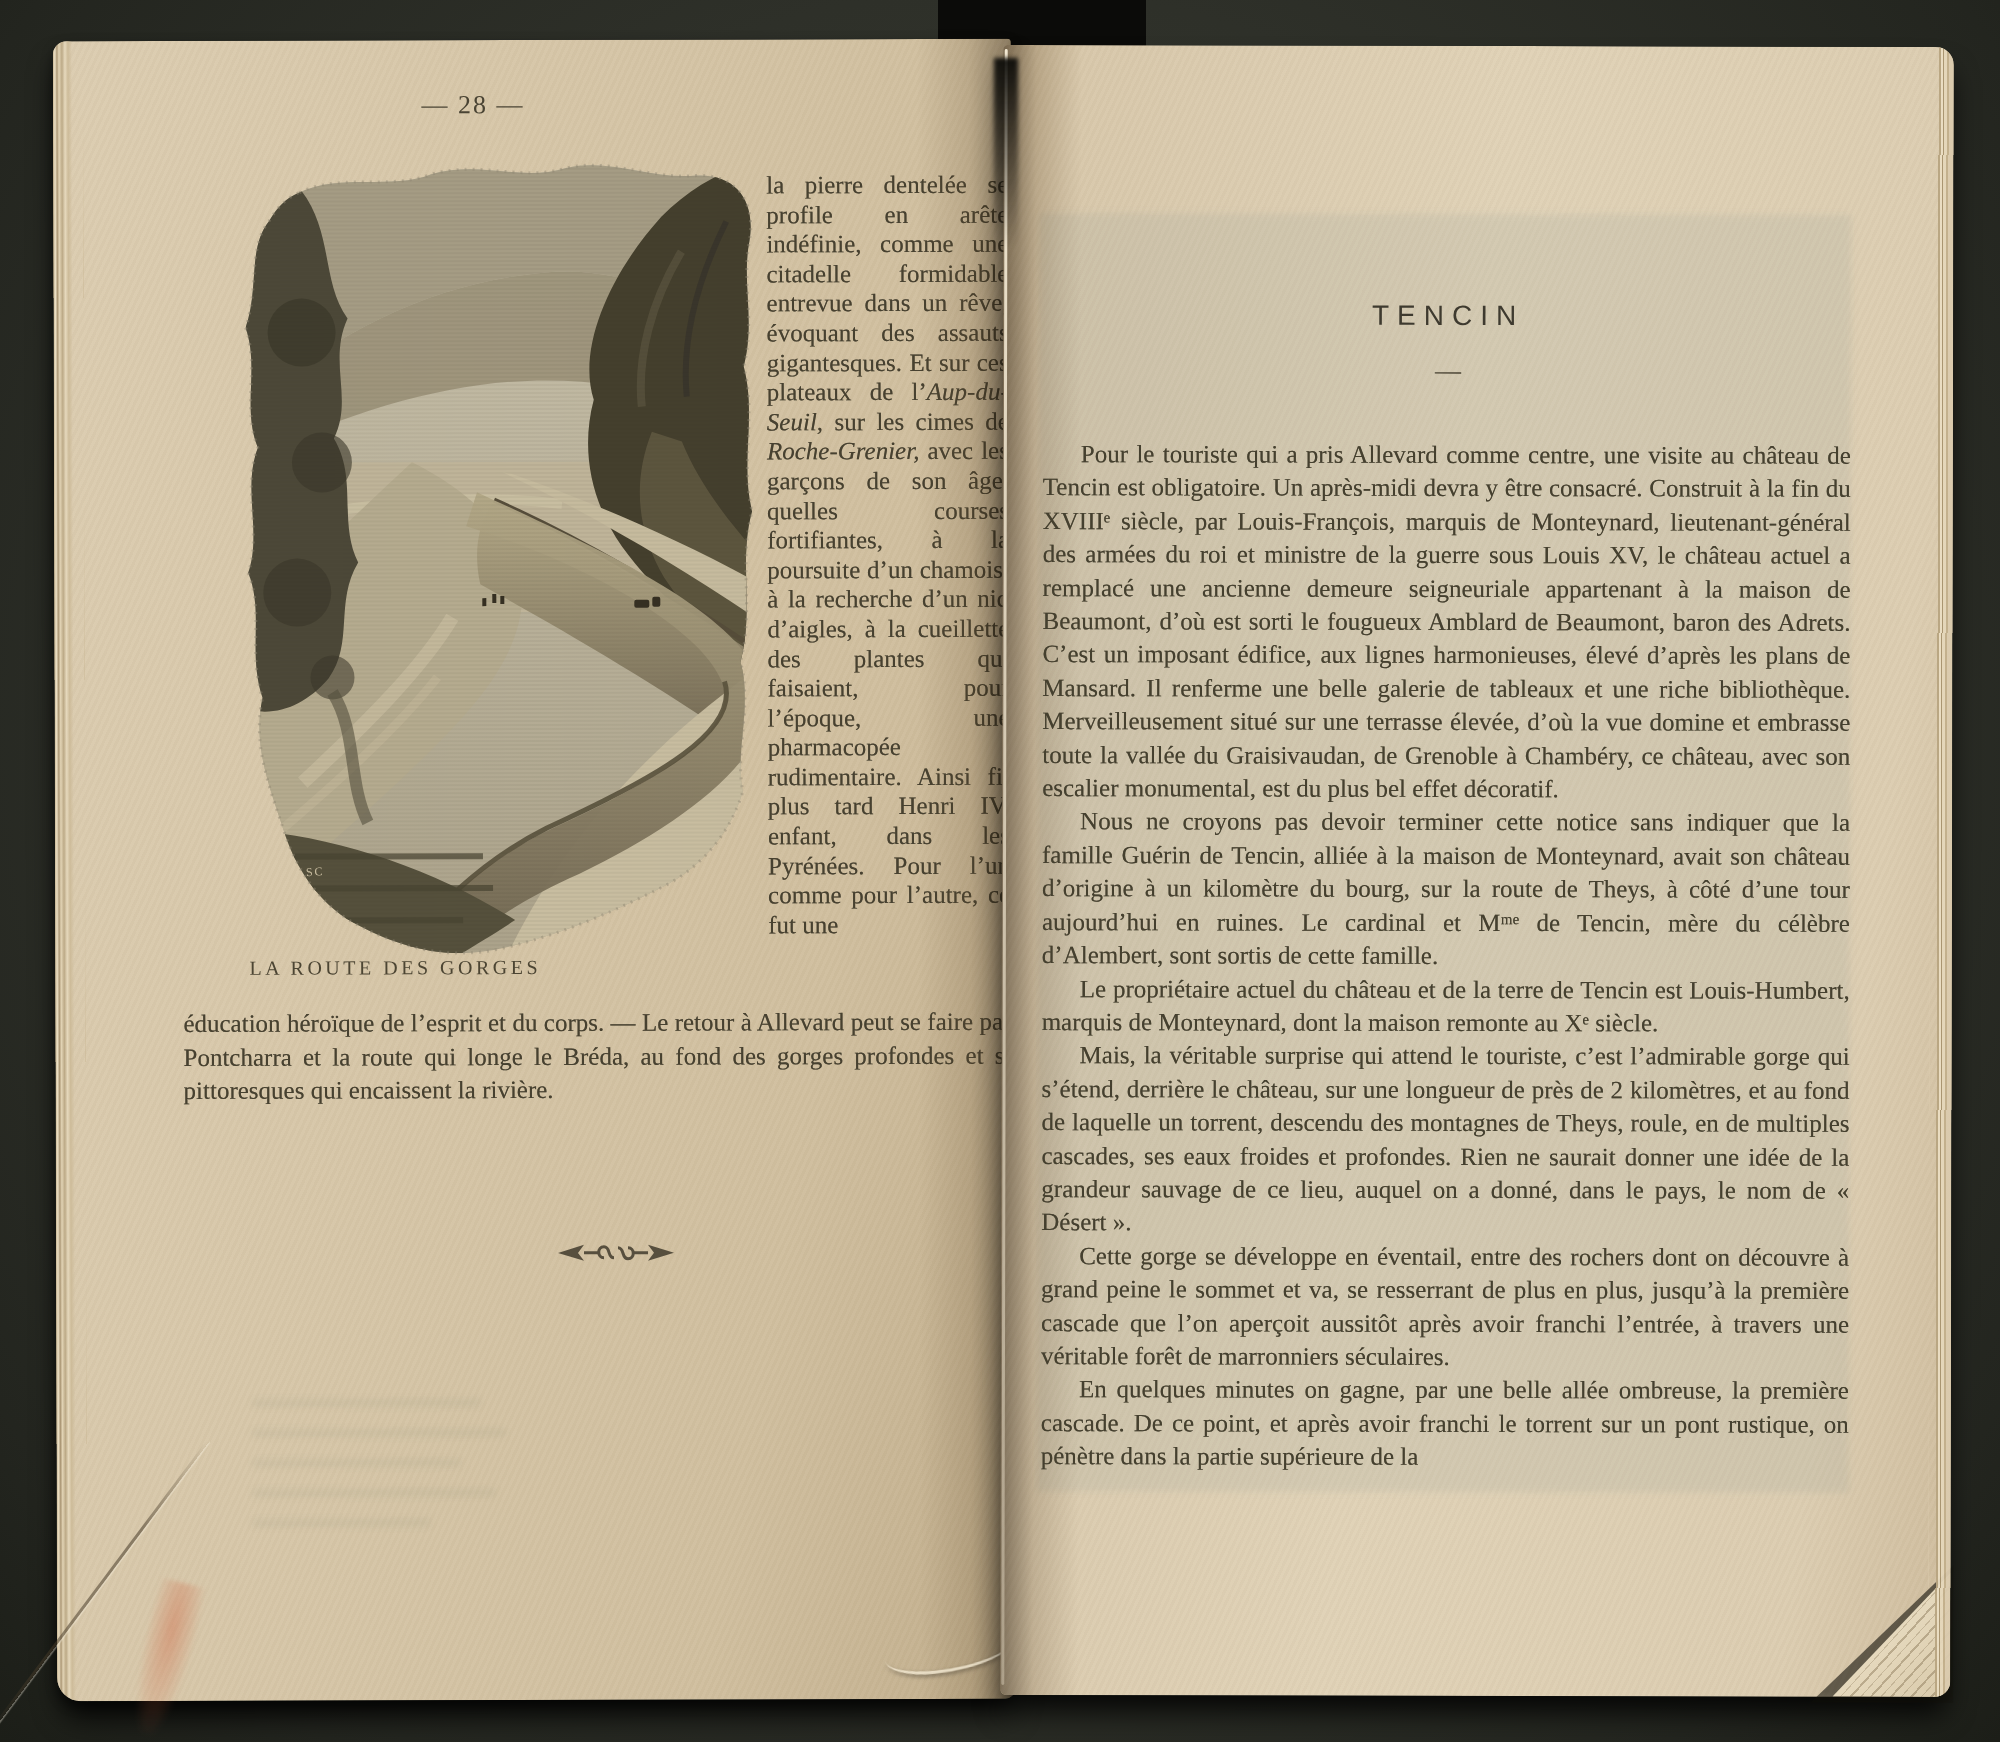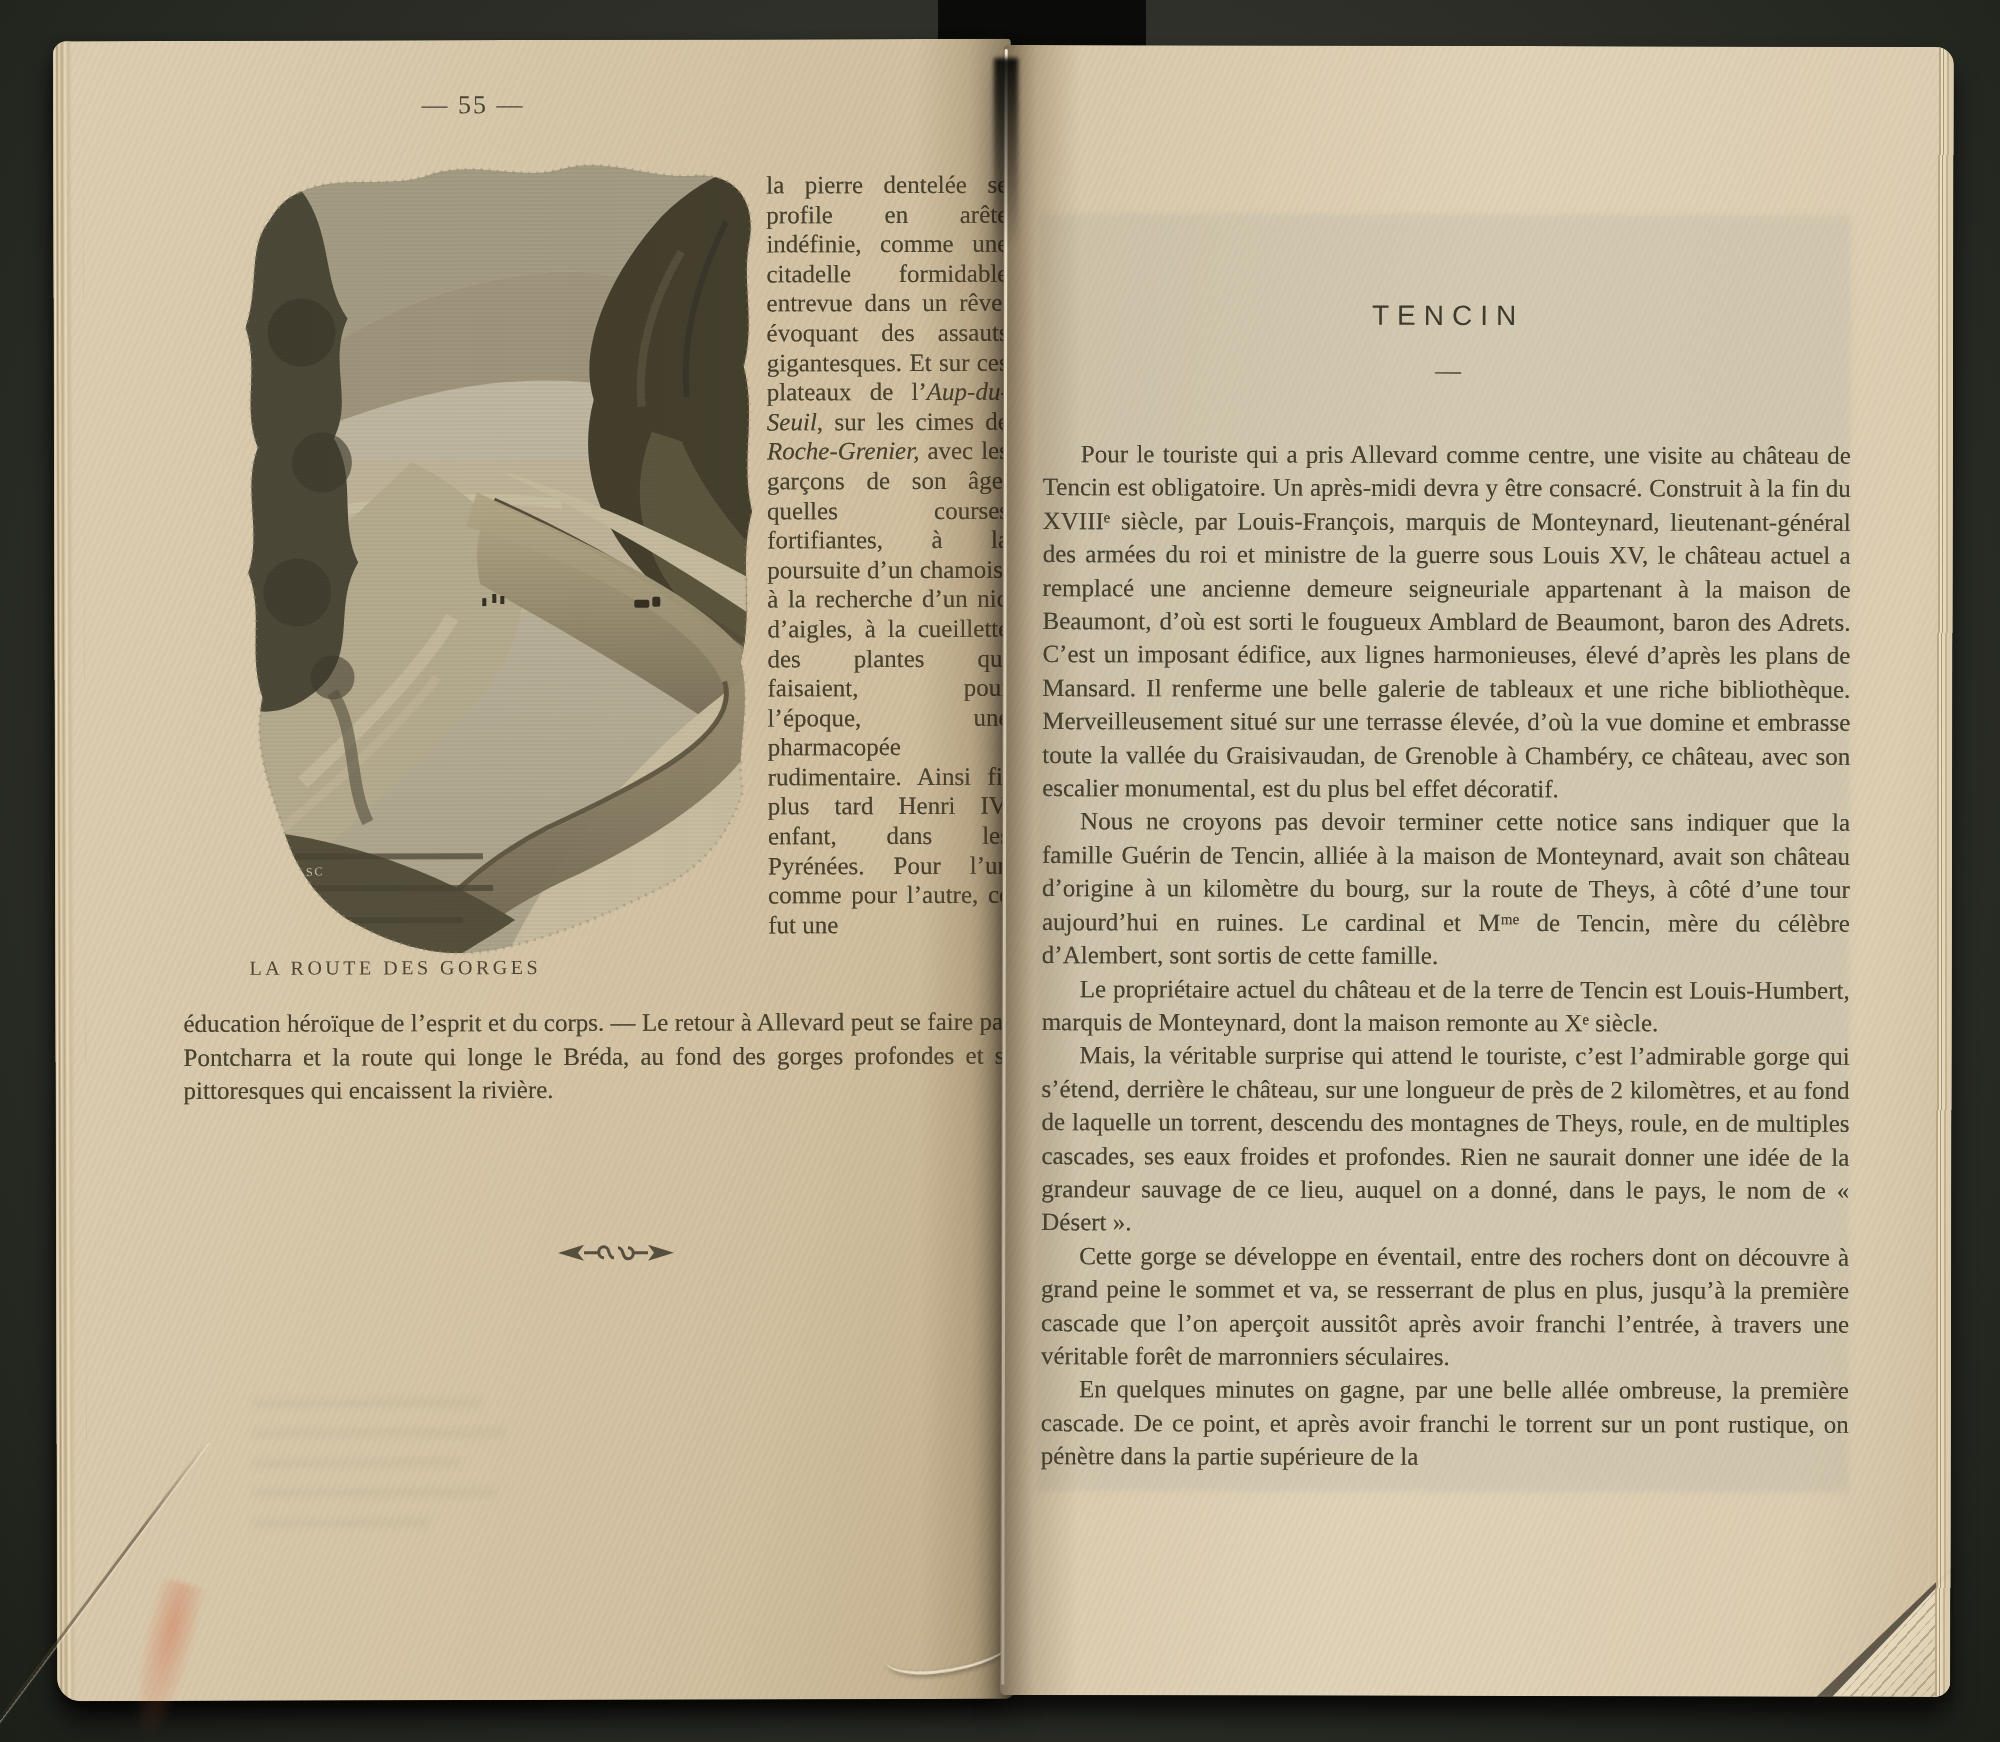--- a/index.html
+++ b/index.html
@@ -143,21 +143,21 @@
   }
 </style>
 </head>
 <body>
 
 <div class="top-band"></div>
 
 <div class="page left-page">
   <div class="edge-stack"></div>
 
-  <div class="page-number">— 55 —</div>
+  <div class="page-number">— 28 —</div>
 
   <div class="illustration">
     <svg viewBox="0 0 600 836" width="600" height="836">
       <defs>
         <clipPath id="vig">
           <path d="M118,60 C160,40 210,58 250,42 C300,28 340,50 385,36 C430,26 470,48 515,44 C555,42 575,70 568,110 C560,150 574,190 562,235 C575,285 558,330 570,380 C556,430 572,480 558,530 C570,575 552,620 560,660 C548,700 520,735 480,755 C430,780 380,802 320,816 C260,830 210,812 170,790 C135,770 112,735 100,695 C85,650 70,610 80,565 C65,520 82,480 66,440 C80,400 60,355 76,315 C60,275 78,235 64,195 C78,155 66,115 88,88 C96,75 104,66 118,60 Z"></path>
         </clipPath>
         <linearGradient id="sky" x1="0" y1="0" x2="0" y2="1">
           <stop offset="0" stop-color="#c9c2ac"></stop>
             <stop offset="1" stop-color="#aba28a"></stop>

